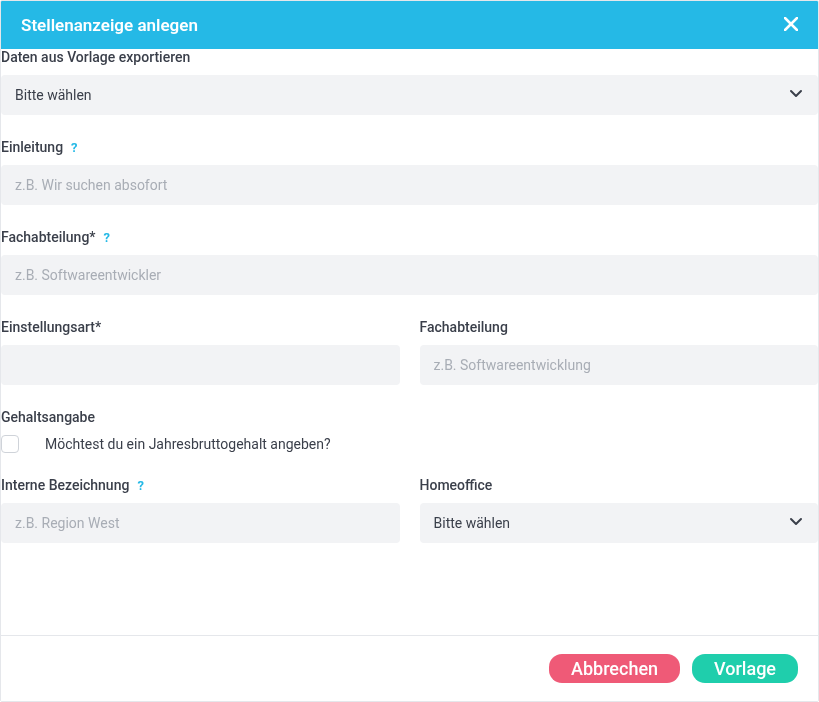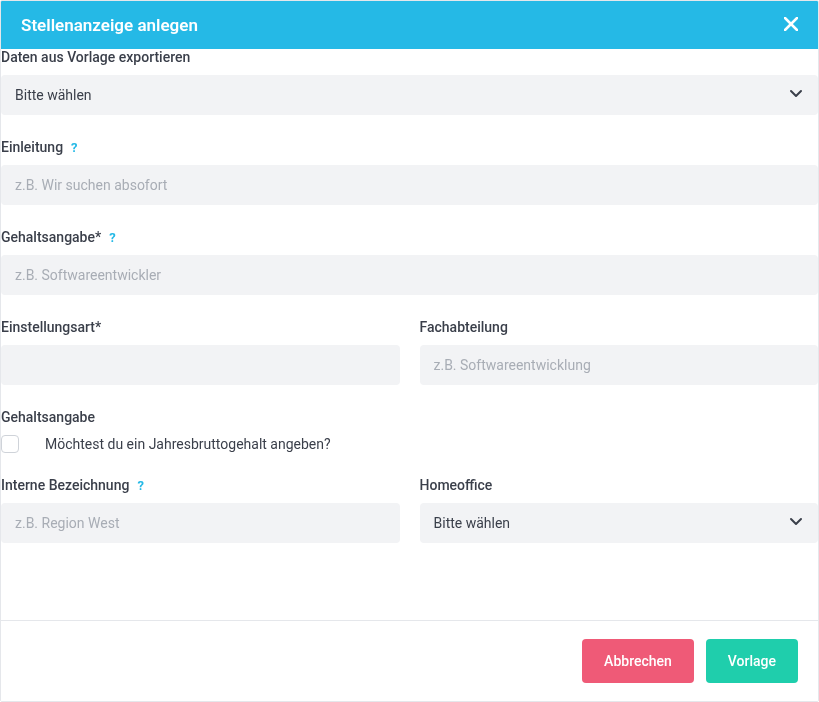--- a/index.html
+++ b/index.html
@@ -142,23 +142,23 @@
     .modal-footer {
       border-top: 1px solid #e5e7eb;
       padding: 18px 20px;
       display: flex;
       justify-content: flex-end;
       gap: 12px;
       background: #ffffff;
     }
     .btn {
       border: none;
-      border-radius: 4px;
-      padding: 14px 22px;
-      font-size: 14px;
+      border-radius: 13px;
+      padding: 4px 22px;
+      font-size: 18px;
       font-weight: 500;
       cursor: pointer;
       color: #ffffff;
     }
     .btn-cancel {
       background: #ef5a77;
     }
     .btn-next {
       background: #1fceac;
     }
@@ -198,21 +198,21 @@
     <div class="form-group">
       <div class="form-label">
         <span>Einleitung</span>
         <span class="help-icon">?</span>
       </div>
       <input type="text" class="form-input" placeholder="z.B. Wir suchen absofort" style="">
     </div>
 
     <div class="form-group">
       <div class="form-label">
-        <span>Gehaltsangabe*</span>
+        <span>Fachabteilung*</span>
         <span class="help-icon">?</span>
       </div>
       <input type="text" class="form-input" placeholder="z.B. Softwareentwickler" style="">
     </div>
 
     <div class="form-row">
       <div class="form-group">
         <div class="form-label">Einstellungsart*</div>
         <input type="text" class="form-input" style="">
       </div>

